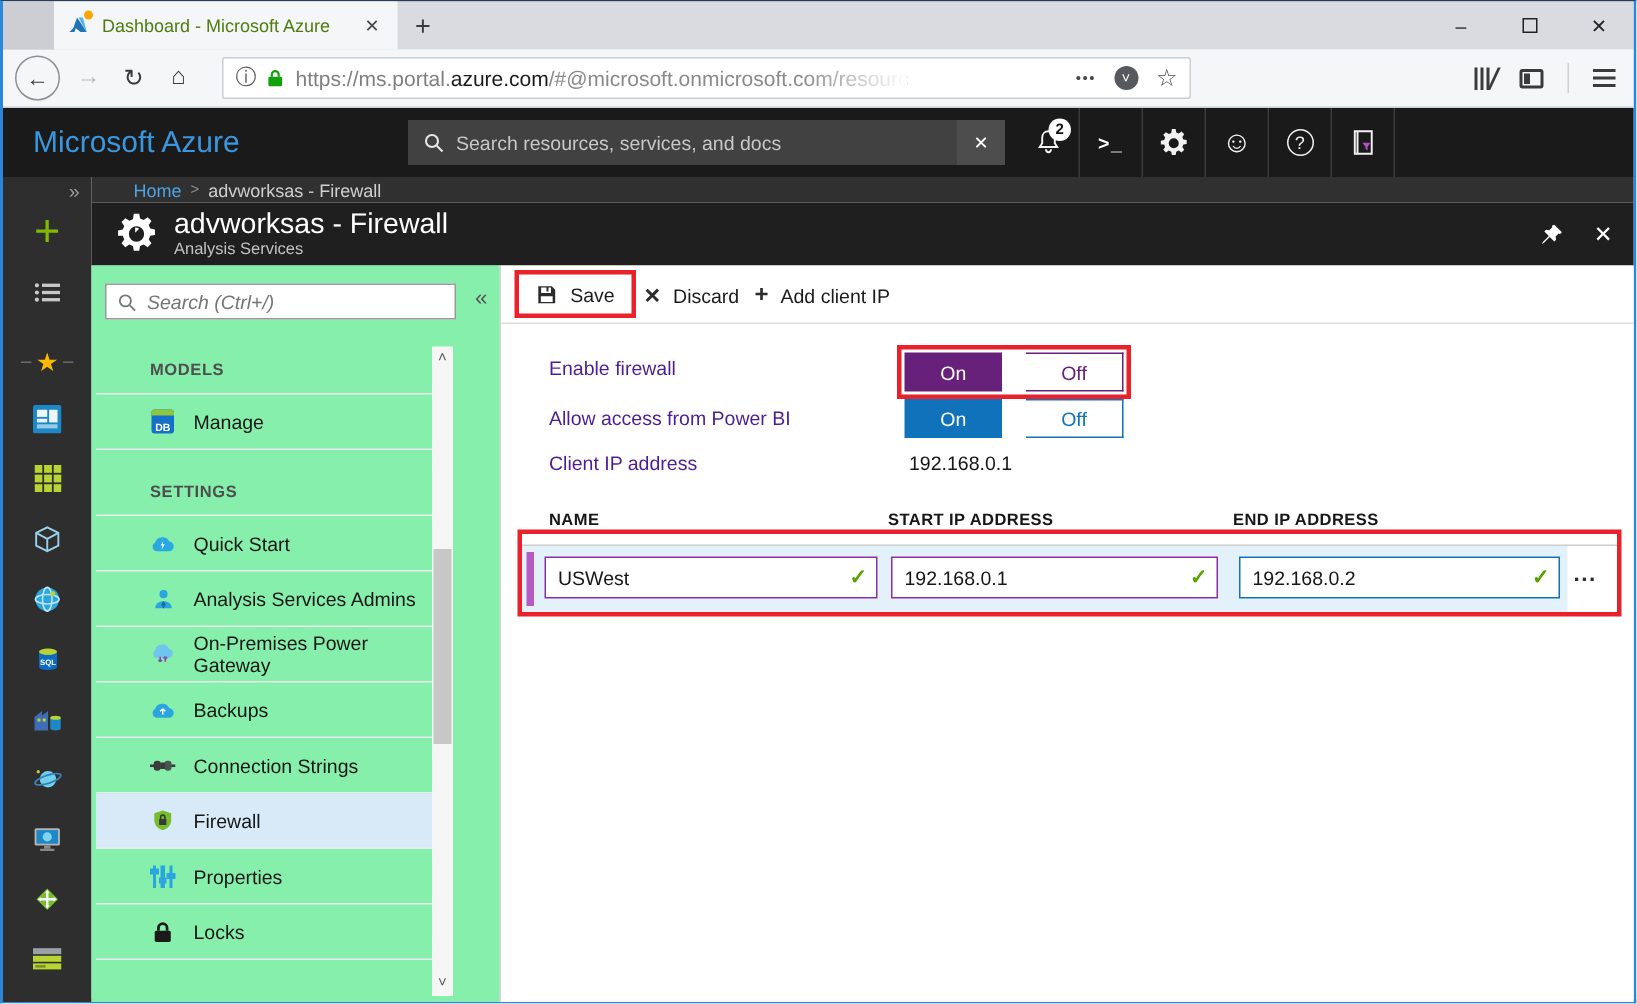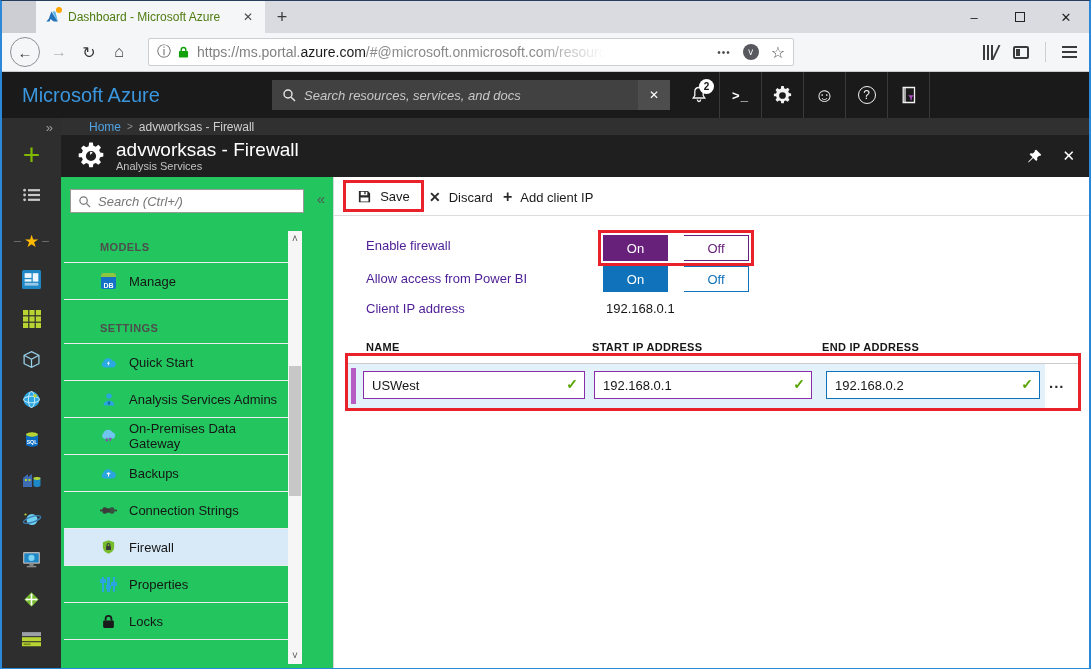--- a/index.html
+++ b/index.html
@@ -43,21 +43,21 @@
   .sb-ic::after { content:""; position:absolute; left:1px; top:1px; bottom:1px; width:4px; background:#3b3b3b; }
   .vline { width:1px; height:20px; background:#d0d0d3; }
   .burger { width:15px; display:flex; flex-direction:column; gap:3px; }
   .burger i { height:2px; background:#3b3b3b; }
 
   
   .azbar { height:46px; background:#1a1a1a; display:flex; align-items:center; position:relative; }
   .brand { color:#3a96dd; font-size:20px; margin-left:20px; width:230px; }
   .az-search { position:absolute; left:270px; top:8px; width:398px; height:30px; background:#414141; display:flex; align-items:center; padding-left:10px; }
   .az-search .mag { color:#e8e8e8; display:flex; margin-right:8px; }
-  .az-ph { color:#c8c8c8; font-size:13px; font-style:italic; flex:1; }
+  .az-ph { color:#c8c8c8; font-size:13px; flex:1; }
   .az-clear { width:32px; height:30px; background:#4d4d4d; color:#fff; display:flex; align-items:center; justify-content:center; font-size:12px; }
   .az-icons { position:absolute; left:676px; right:0; top:0; height:46px; display:flex; align-items:center; }
   .az-ic { width:41px; height:46px; display:flex; align-items:center; justify-content:center; position:relative; color:#f2f2f2; }
   .az-sep { width:1px; height:46px; background:#3a3a3a; }
   .badge { position:absolute; top:7px; right:5px; min-width:15px; height:15px; border-radius:50%; background:#fff; color:#111; font-size:10px; font-weight:bold; display:flex; align-items:center; justify-content:center; }
   .shell-ic { color:#fff; font-size:13px; font-weight:bold; letter-spacing:1px; }
   .smiley { font-size:20px; }
   .help-circ { width:18px; height:18px; border:1.5px solid #f2f2f2; border-radius:50%; font-size:12px; display:flex; align-items:center; justify-content:center; }
 
   
@@ -79,21 +79,21 @@
   .bh-gear { margin-left:15px; display:flex; }
   .bh-titles { margin-left:10px; }
   .bh-title { color:#fff; font-size:19px; font-weight:300; line-height:20px; }
   .bh-sub { color:#c2c2c2; font-size:11px; }
   .bh-right { position:absolute; right:14px; top:0; height:42px; display:flex; align-items:center; gap:20px; }
   .bh-close { color:#fff; font-size:15px; }
 
   .content-row { flex:1; display:flex; background:#fff; min-height:0; }
 
   
-  .menu-panel { position:relative; width:273px; flex:none; border-right:1px solid #d6d6d6; background:#22c55e; }
+  .menu-panel { position:relative; width:273px; flex:none; border-right:1px solid #d6d6d6; background:#86efac; }
   .m-search { position:absolute; left:9px; top:12px; width:234px; height:24px; border:1px solid #999; display:flex; align-items:center; padding-left:7px; background:#fff; }
   .m-search .mag { color:#767676; display:flex; margin-right:7px; }
   .m-search input { border:none; outline:none; font-size:13px; font-style:italic; color:#767676; width:180px; font-family:"Liberation Sans",sans-serif; background:transparent; }
   .m-collapse { position:absolute; right:8px; top:13px; color:#555; font-size:15px; }
   .m-list { position:absolute; top:54px; left:3px; width:224px; }
   .m-sec { height:32px; display:flex; align-items:center; padding-left:36px; font-size:11px; font-weight:bold; color:#4e4e4e; letter-spacing:.4px; border-bottom:1px solid #ececec; }
   .m-sec.first { border-top:0; }
   .m-item { height:37px; display:flex; align-items:center; padding-left:36px; border-bottom:1px solid #ececec; font-size:13px; color:#161616; gap:12px; }
   .m-item.sel { background:#d8eaf7; }
   .m-gap { height:12px; }
@@ -439,21 +439,21 @@
               <span>Analysis Services Admins</span>
             </div>
             <div class="m-item">
               <span class="mi-ic">
                 <svg width="17" height="15" viewBox="0 0 20 17">
                     <path d="M5 11h9.5a3.6 3.6 0 0 0 .6-7.1A6 6 0 0 0 4 4.7 3.5 3.5 0 0 0 5 11z" fill="#6fc5ee"></path>
                     <path d="M8 10v4m0 0-1.4-1.5M8 14l1.4-1.5" stroke="#8a4fb0" stroke-width="1.3" fill="none"></path>
                     <path d="M12 14v-4m0 0 1.4 1.5M12 10l-1.4 1.5" stroke="#8a4fb0" stroke-width="1.3" fill="none"></path>
                   </svg>
               </span>
-              <span>On-Premises Data Gateway</span>
+              <span>On-Premises Power Gateway</span>
             </div>
             <div class="m-item">
               <span class="mi-ic">
                 <svg width="17" height="12" viewBox="0 0 20 14">
                     <path d="M5 13.5h9.5a3.8 3.8 0 0 0 .6-7.6A6 6 0 0 0 4 6.6a3.7 3.7 0 0 0 1 6.9z" fill="#2aa5e0"></path>
                     <path d="M10 11V6.5m0 0L8 8.4m2-1.9 2 1.9" stroke="#fff" stroke-width="1.2" fill="none"></path>
                   </svg>
               </span>
               <span>Backups</span>
             </div>

